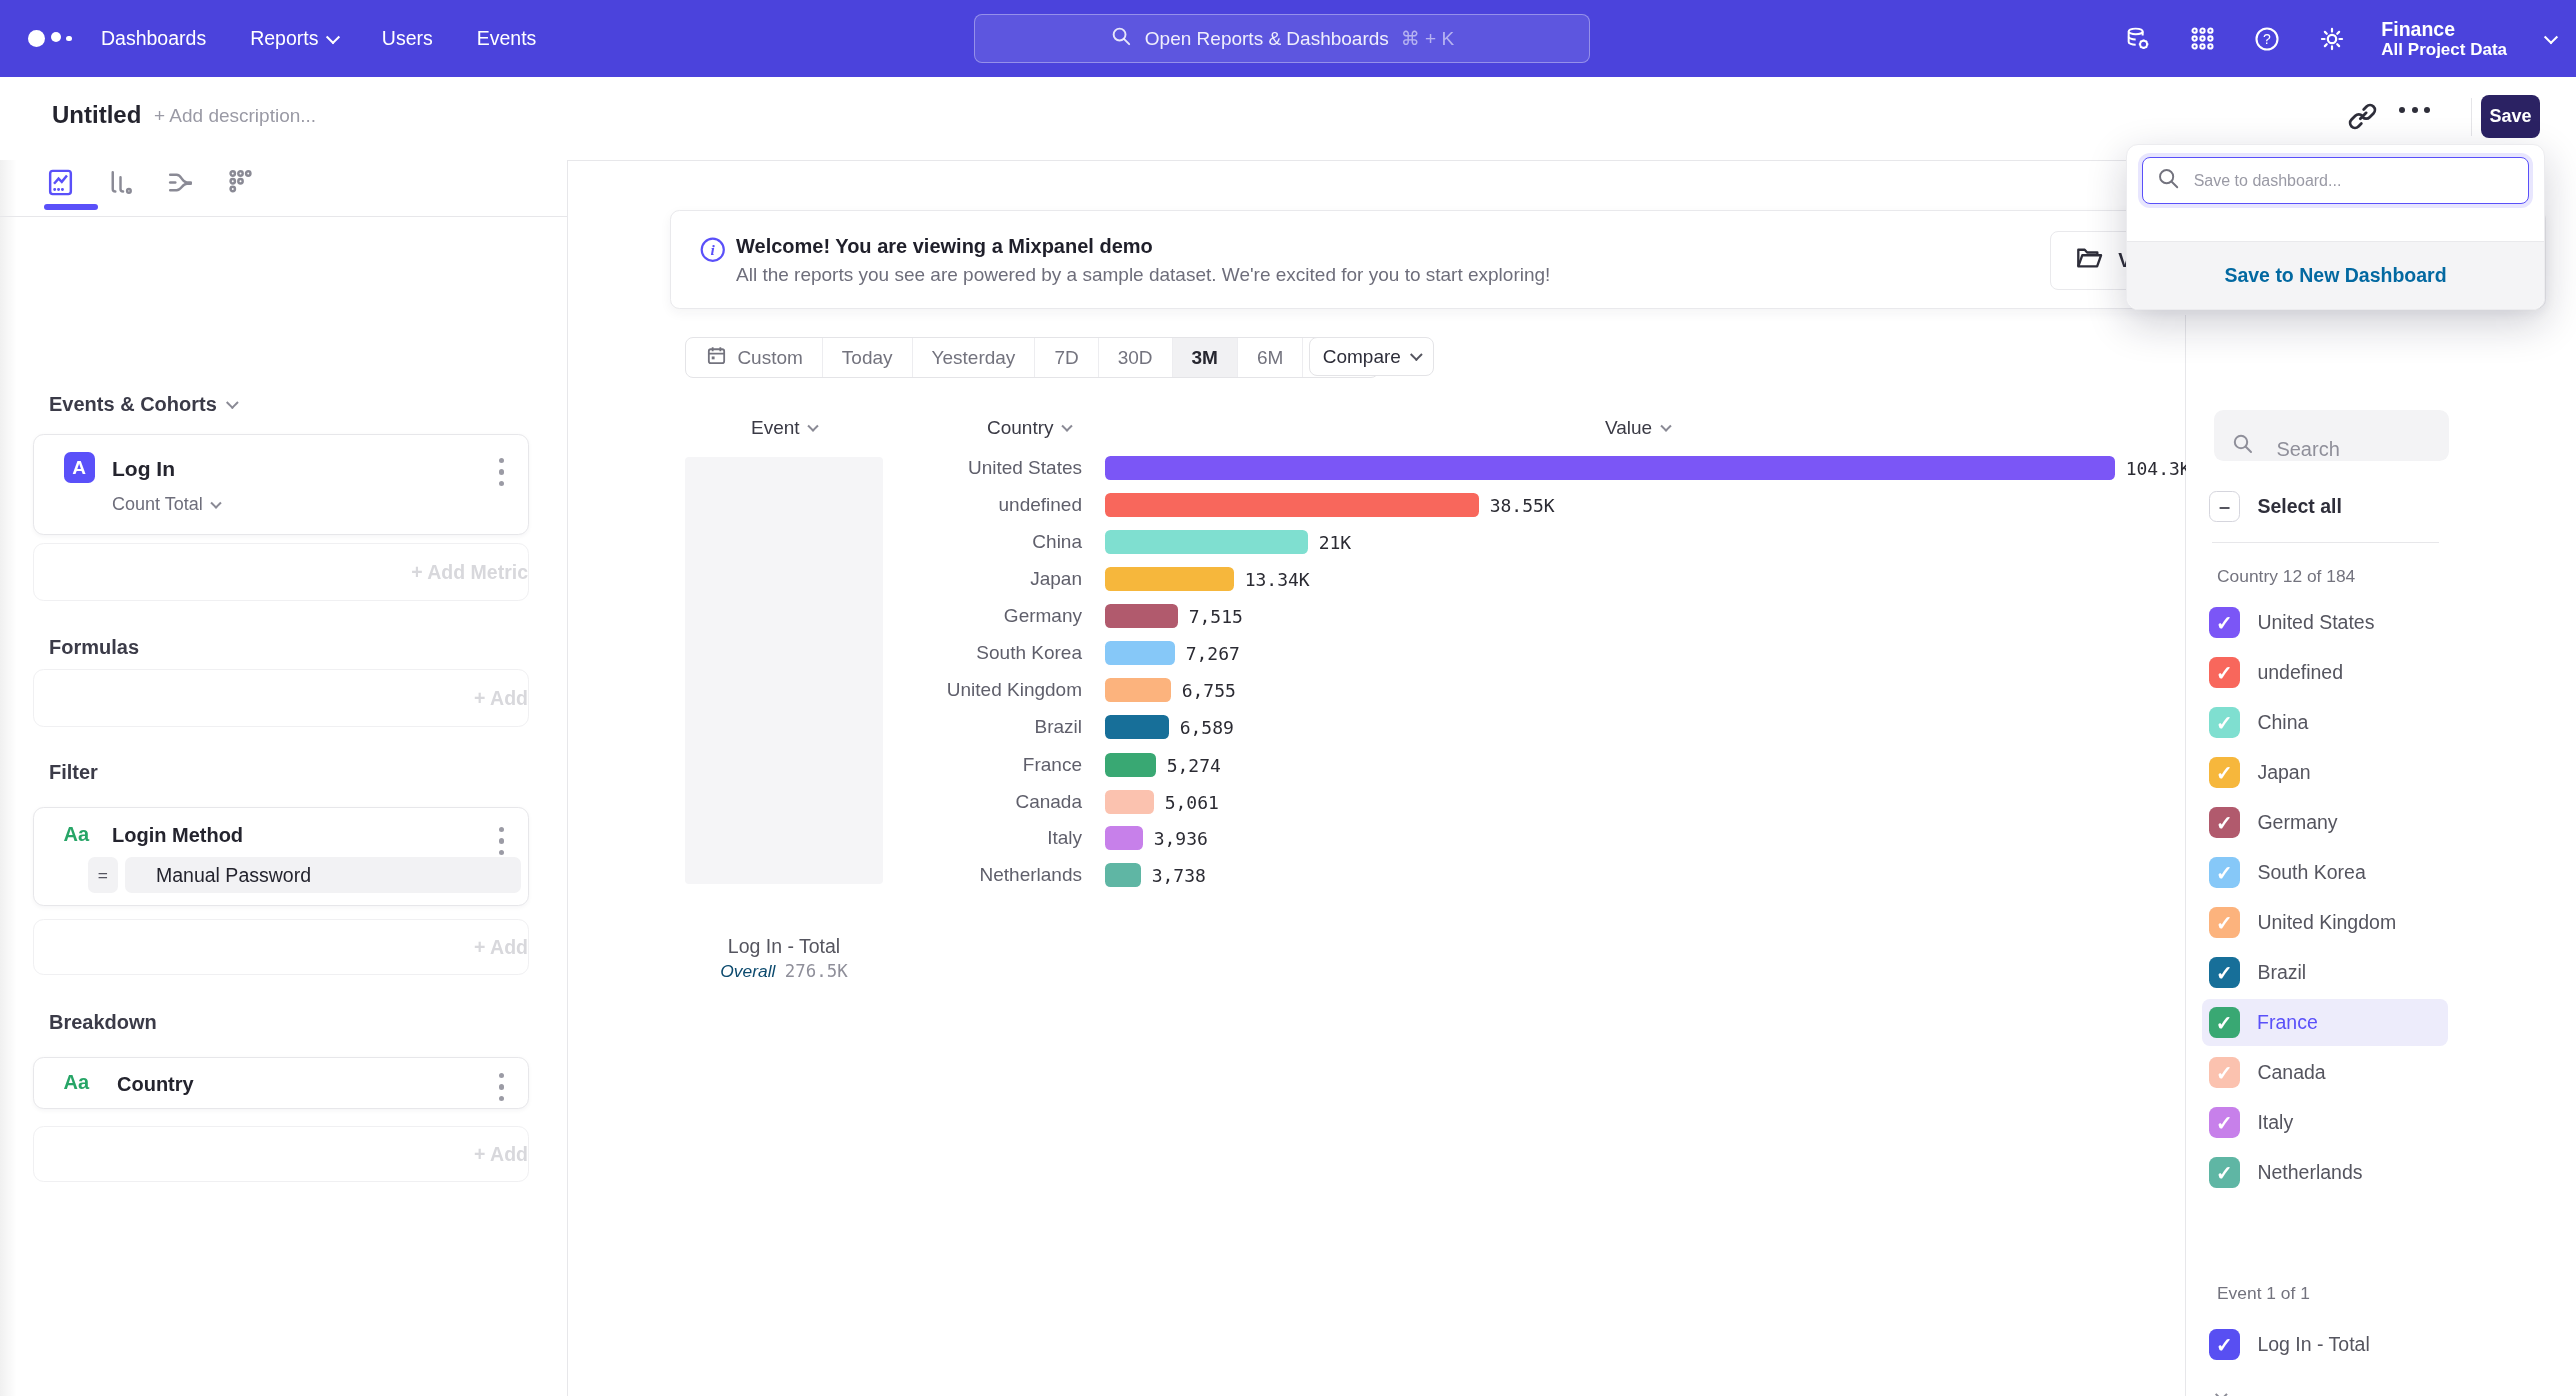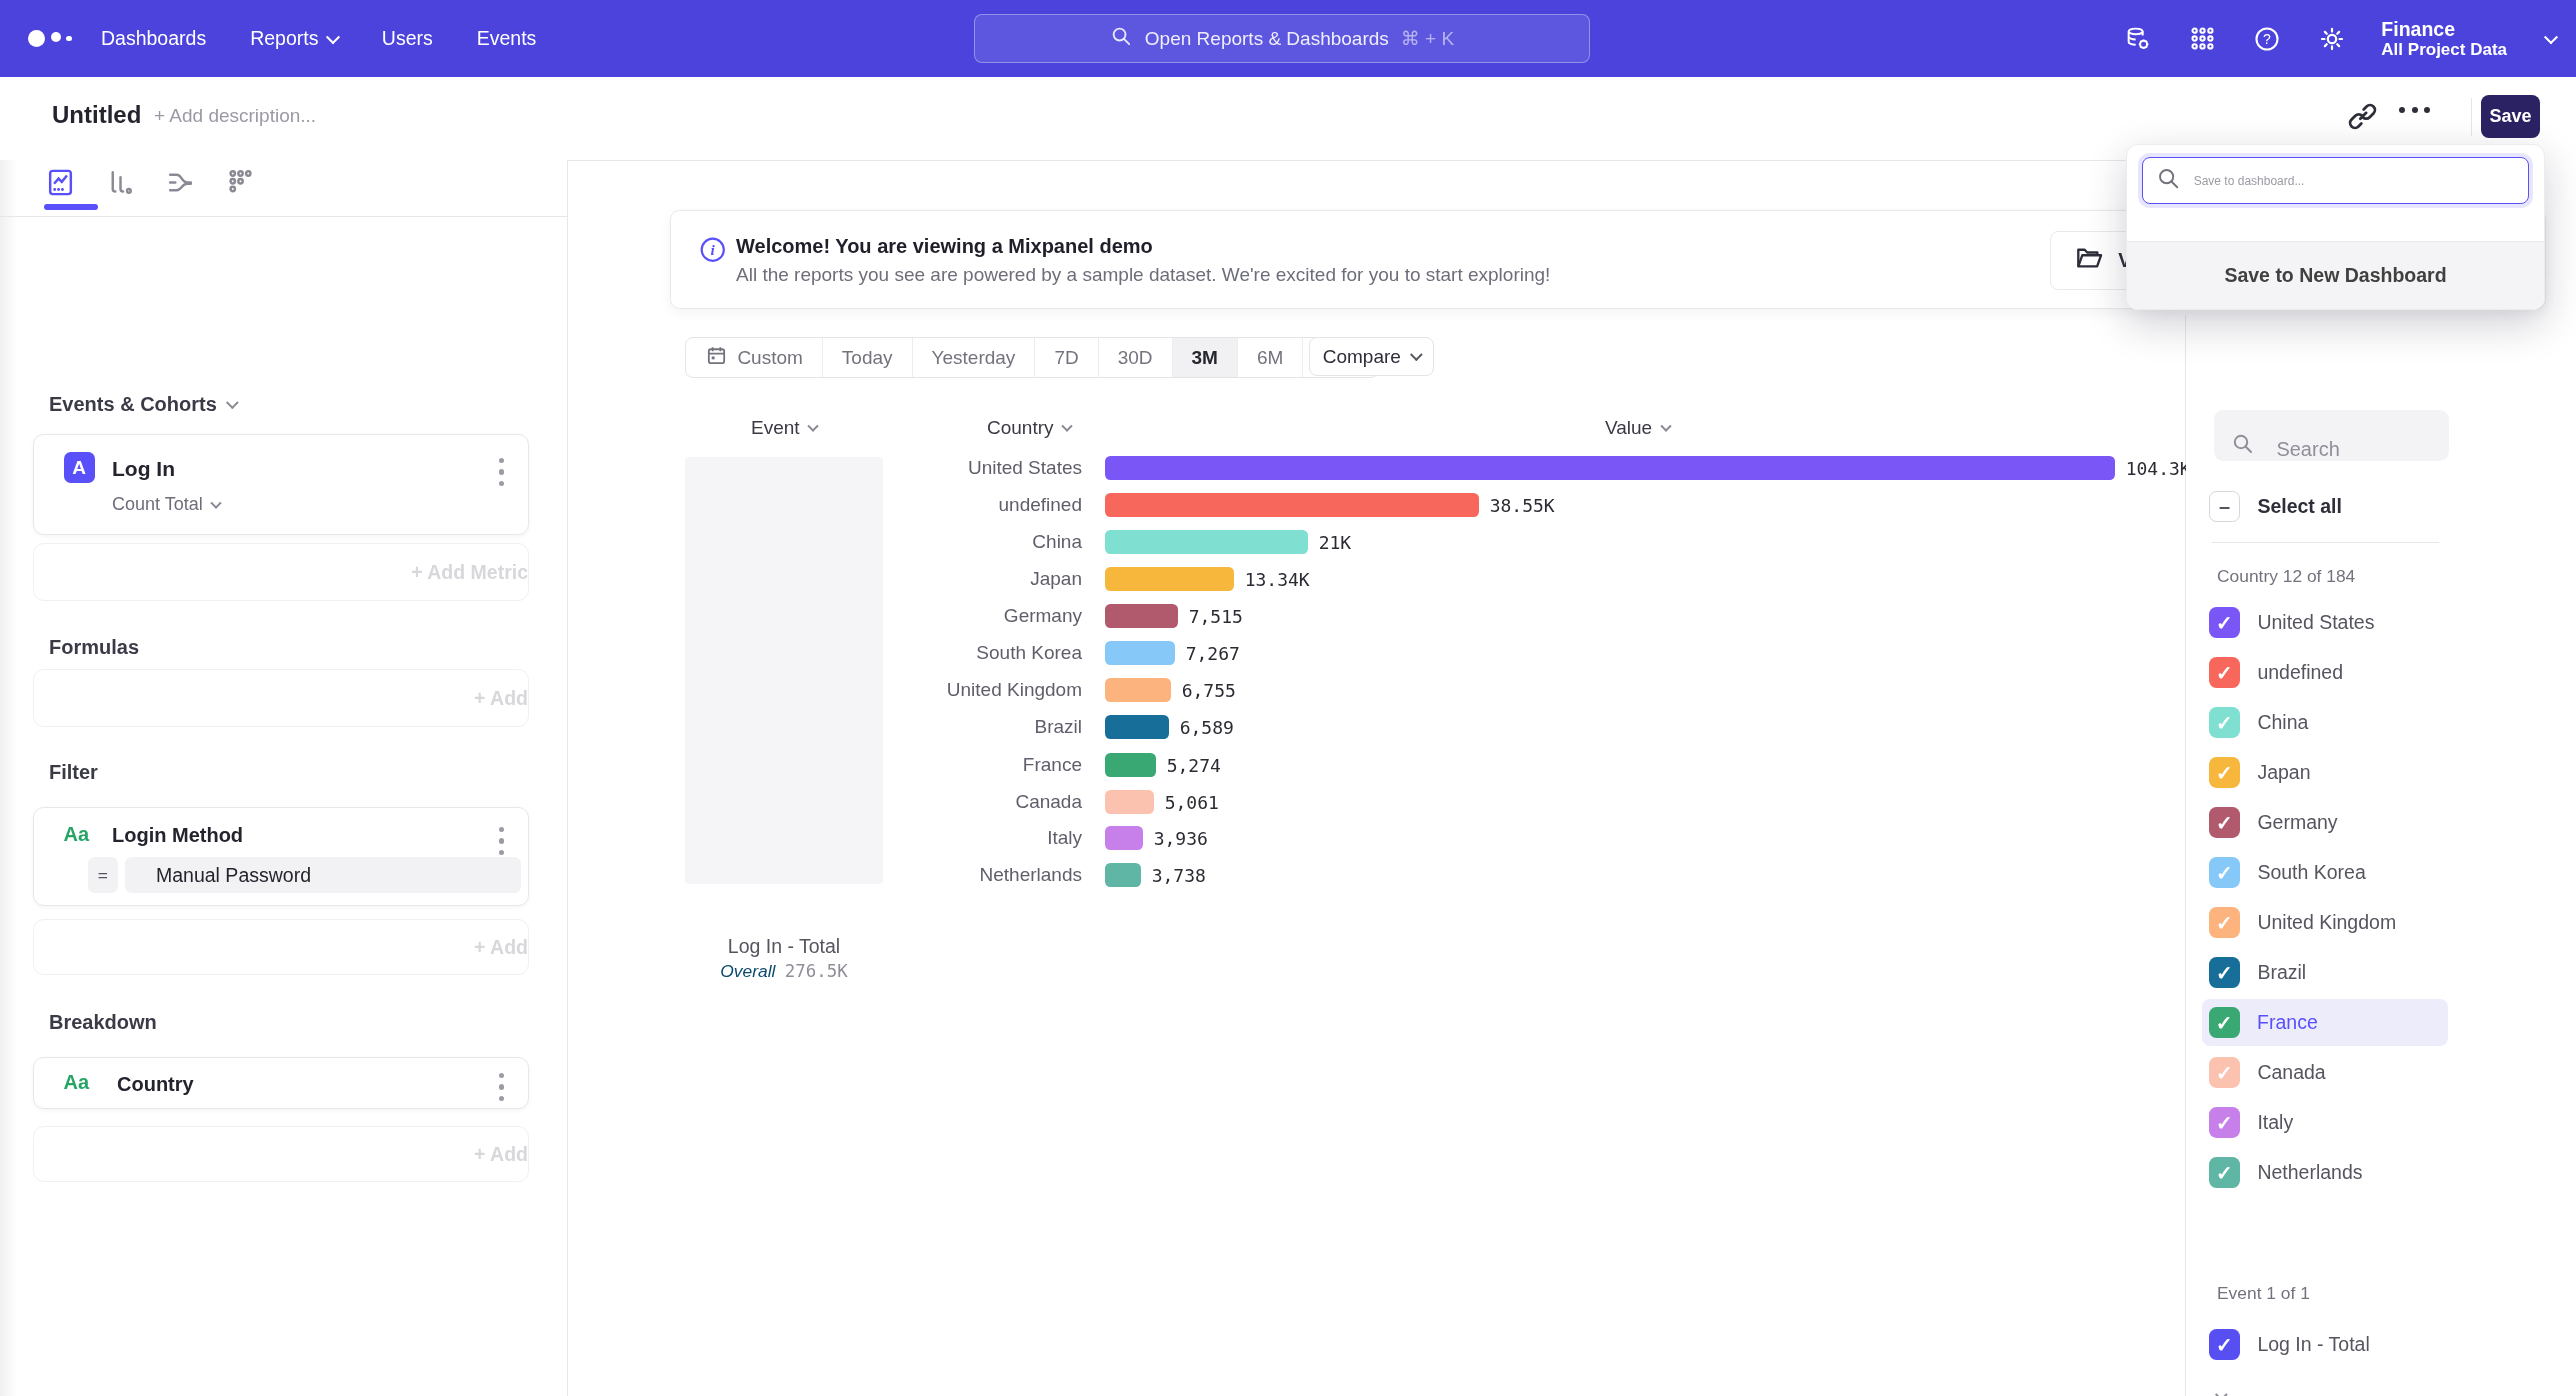--- a/index.html
+++ b/index.html
@@ -116,24 +116,24 @@
   .hl .lbl{color:#5a50f9;}
   .showall{position:absolute;left:31px;top:1202px;display:flex;align-items:center;gap:20px;cursor:pointer;}
   .showall .chev{transform:rotate(45deg);color:#8a8a95;width:6.7px;height:6.7px;}
   .showall .sa-lbl{font-size:16px;font-weight:600;color:#2e2e3a;margin-top:46px;}
 
   
   .popover{position:absolute;left:2126px;top:144px;width:417px;height:164px;background:#fff;border-radius:12px;
       border:0.7px solid #ececef;box-shadow:0 13.4px 40px rgba(20,20,50,0.20);z-index:50;}
   .pop-input{position:absolute;left:14.8px;top:12px;right:14.8px;height:47px;border:1.3px solid #5a50f9;border-radius:8px;
       box-shadow:0 0 0 4px rgba(90,80,249,0.14);display:flex;align-items:center;gap:12px;
-      padding-left:13.4px;box-sizing:border-box;font-size:12px;color:#9a9aa5;cursor:text;background:#fff;}
+      padding-left:13.4px;box-sizing:border-box;font-size:16px;color:#9a9aa5;cursor:text;background:#fff;}
   .pop-footer{position:absolute;left:0;right:0;bottom:0;height:67px;background:#f4f4f6;
       border-top:0.7px solid #e9e9ec;border-radius:0 0 12px 12px;display:flex;align-items:center;
-      justify-content:center;font-size:19.5px;font-weight:600;color:#404040;cursor:pointer;}
+      justify-content:center;font-size:19.5px;font-weight:600;color:#0369a1;cursor:pointer;}
 </style>
 </head>
 <body>
 
 <div id="app">
 
   <div class="topnav">
     <div class="logo">
         <i class="d1"></i>
         <i class="d2"></i>

